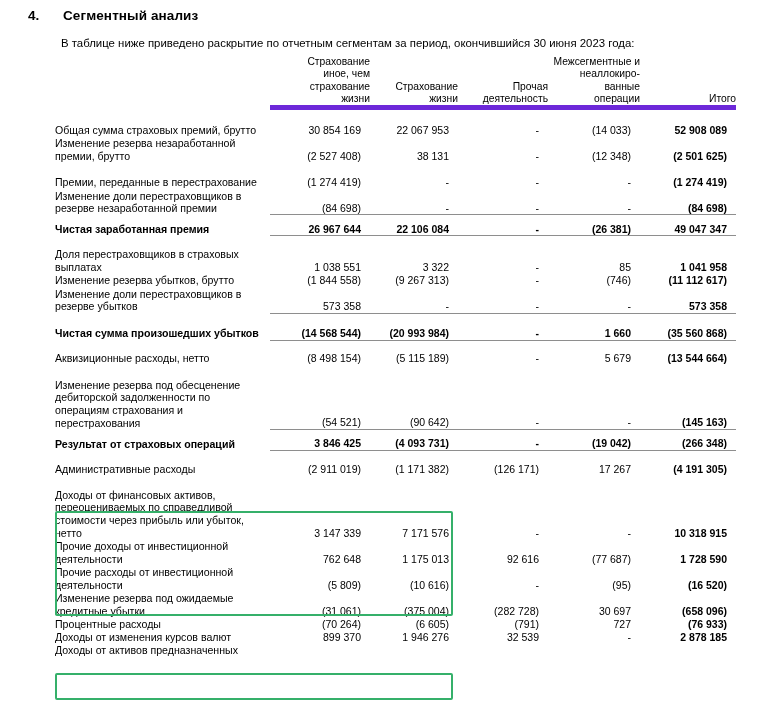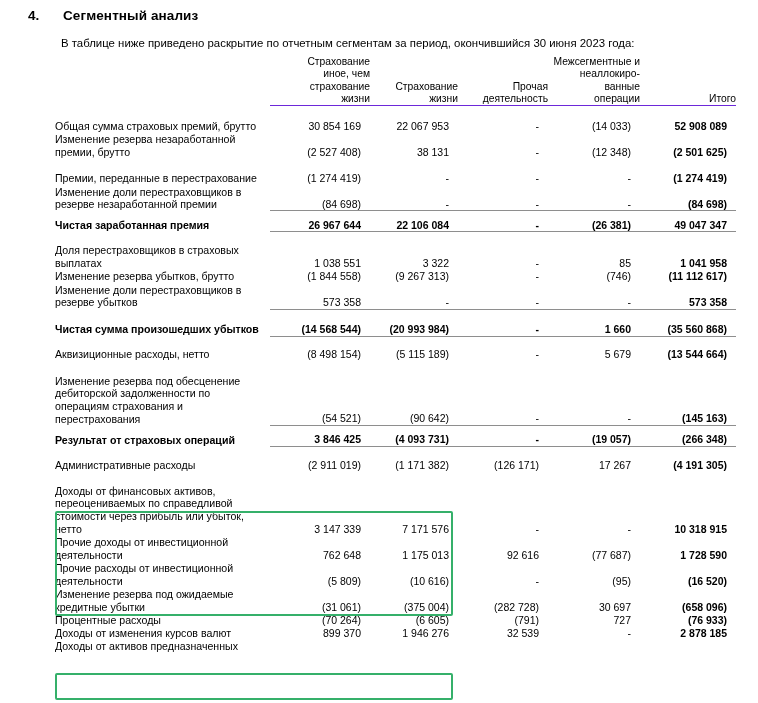--- a/index.html
+++ b/index.html
@@ -57,21 +57,21 @@
   tbody td.num.tot{font-weight:bold;}
 
   tr.r td{height:13.2px;}
   tr.r2 td{height:26px;}
   tr.r5 td{height:64px;}
 
   
   tr.sp td{height:11px;line-height:11px;font-size:1px;}
   tr.sp-sm td{height:7px;line-height:7px;font-size:1px;}
   td.rule-bot{border-bottom:1.6px solid #8e8e8e;}
-  td.rule-head{border-bottom:1px solid #6d28d9;}
+  td.rule-head{border-bottom:5px solid #6d28d9;}
 
   
   .hl{
     position:absolute;border:2px solid #35b06a;border-radius:2px;
     pointer-events:none;background:transparent;
   }
   #hl-a{left:55px;top:511px;width:394px;height:101px;}
   #hl-b{left:55px;top:673px;width:394px;height:23px;}
 </style>
 </head>
@@ -237,21 +237,21 @@
       </tr>
       <tr class="sp-sm">
           <td colspan="6"></td>
         </tr>
 
       <tr class="r bold">
         <td class="lbl">Результат от страховых операций</td>
         <td class="num rule-bot">3 846 425</td>
         <td class="num rule-bot">(4 093 731)</td>
         <td class="num rule-bot">-</td>
-        <td class="num rule-bot">(19 057)</td>
+        <td class="num rule-bot">(19 042)</td>
         <td class="num rule-bot">(266 348)</td>
       </tr>
       <tr class="sp">
           <td colspan="6"></td>
         </tr>
 
       <tr class="r">
         <td class="lbl">Административные расходы</td>
         <td class="num">(2 911 019)</td>
         <td class="num">(1 171 382)</td>

